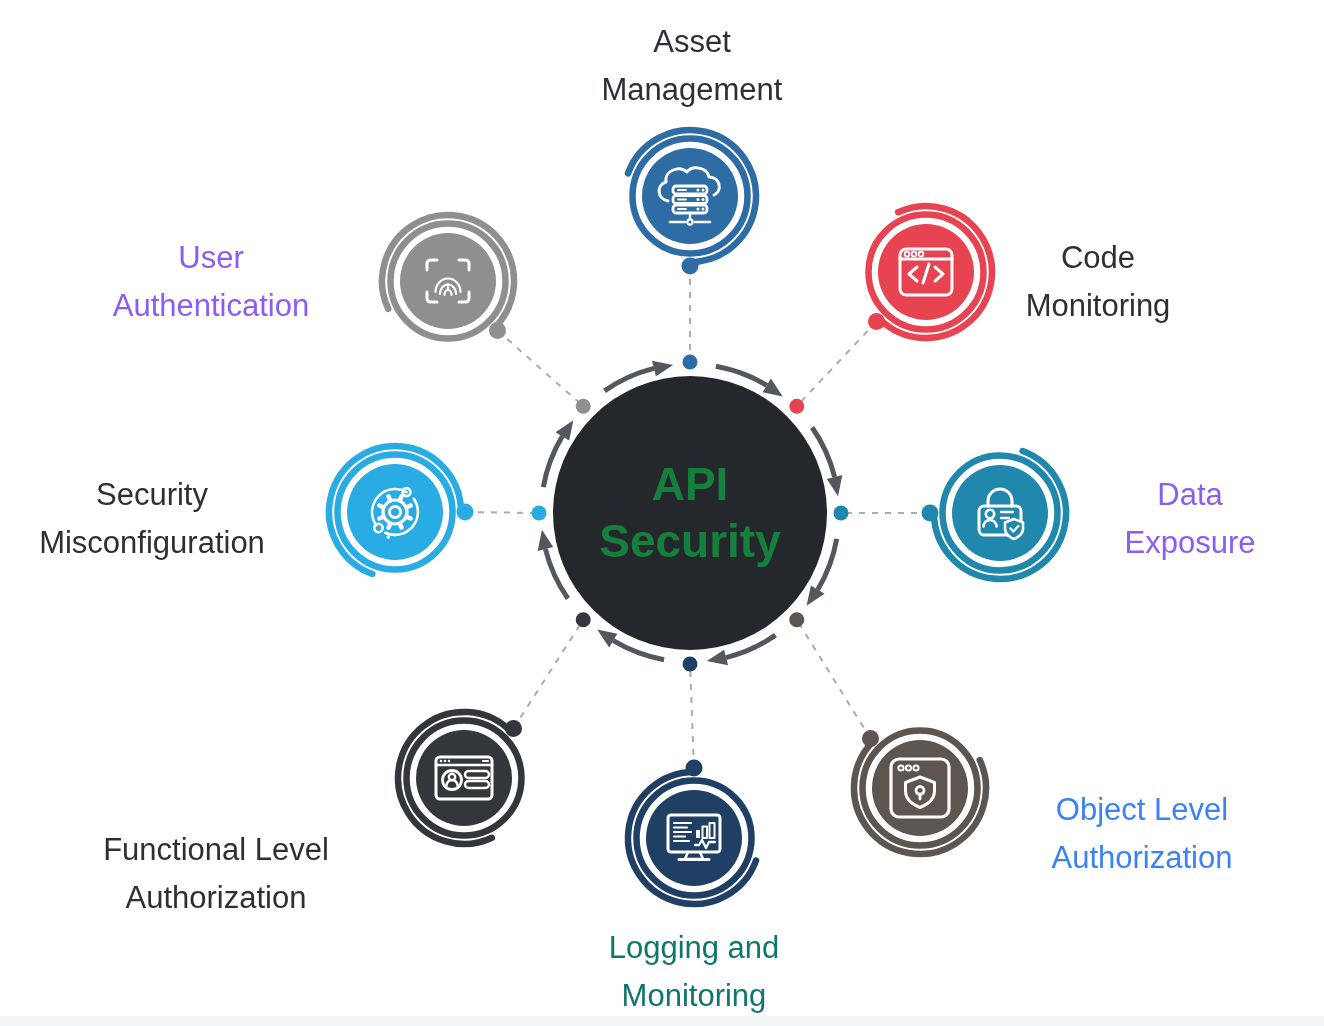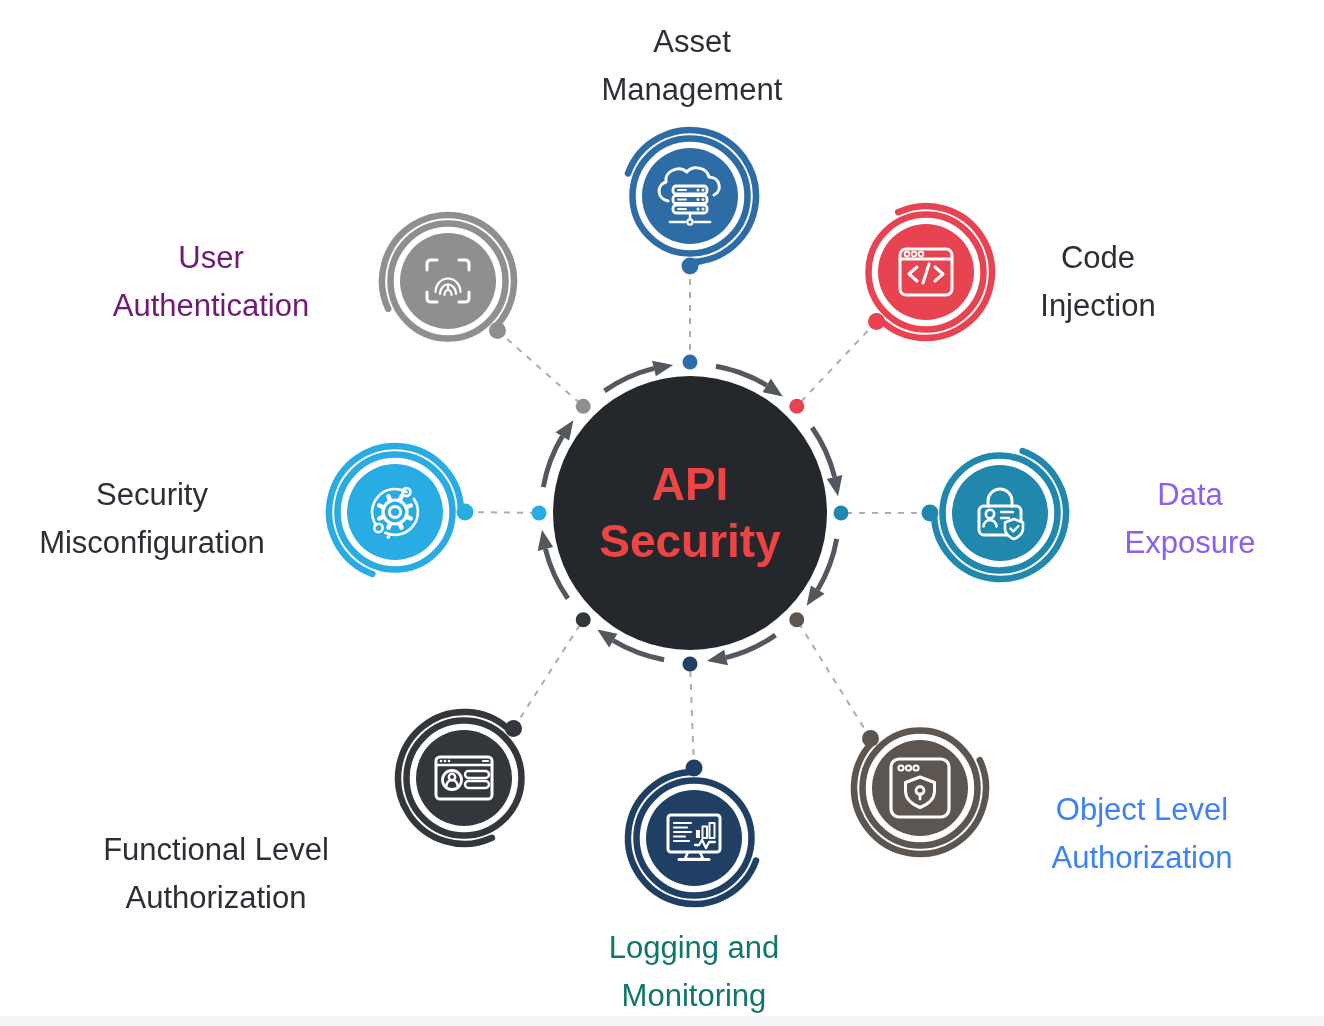--- a/index.html
+++ b/index.html
@@ -209,30 +209,30 @@
           <path fill="none" stroke="#fff" stroke-width="2.2" stroke-linecap="round" stroke-linejoin="round" d="M -8 13 A 8 9.5 0 1 1 8 13"></path>
           <path fill="none" stroke="#fff" stroke-width="2.2" stroke-linecap="round" stroke-linejoin="round" d="M -3.5 14 A 3.5 5 0 1 1 3.5 14"></path>
           <line fill="none" stroke="#fff" stroke-width="2.2" stroke-linecap="round" stroke-linejoin="round" x1="0" y1="3" x2="0" y2="9"></line>
         </g>
       </g>
     </svg>
 
   <div class="node-label" id="lbl-0" style="color: rgb(44, 48, 54);">Asset
 Management</div>
   <div class="node-label" id="lbl-1" style="color: rgb(44, 48, 54);">Code
-Injection</div>
+Monitoring</div>
   <div class="node-label" id="lbl-2" style="color: #8b5cf6;">Data
 Exposure</div>
   <div class="node-label" id="lbl-3" style="color: #3b82f6;">Object Level
 Authorization</div>
   <div class="node-label" id="lbl-4" style="color: #0f766e;">Logging and
 Monitoring</div>
   <div class="node-label" id="lbl-5" style="color: rgb(44, 48, 54);">Functional Level
 Authorization</div>
   <div class="node-label" id="lbl-6" style="color: rgb(44, 48, 54);">Security
 Misconfiguration</div>
-  <div class="node-label" id="lbl-7" style="color: #701a75; text-align: center;">User
+  <div class="node-label" id="lbl-7" style="color: #8b5cf6; text-align: center;">User
 Authentication</div>
 
-  <div id="center-label" style="color: #ef4444;">API
+  <div id="center-label" style="color: #15803d;">API
 Security</div>
   <div id="bottom-strip" style="background: rgb(242, 245, 248);"></div>
 </div>
 
 </body></html>

